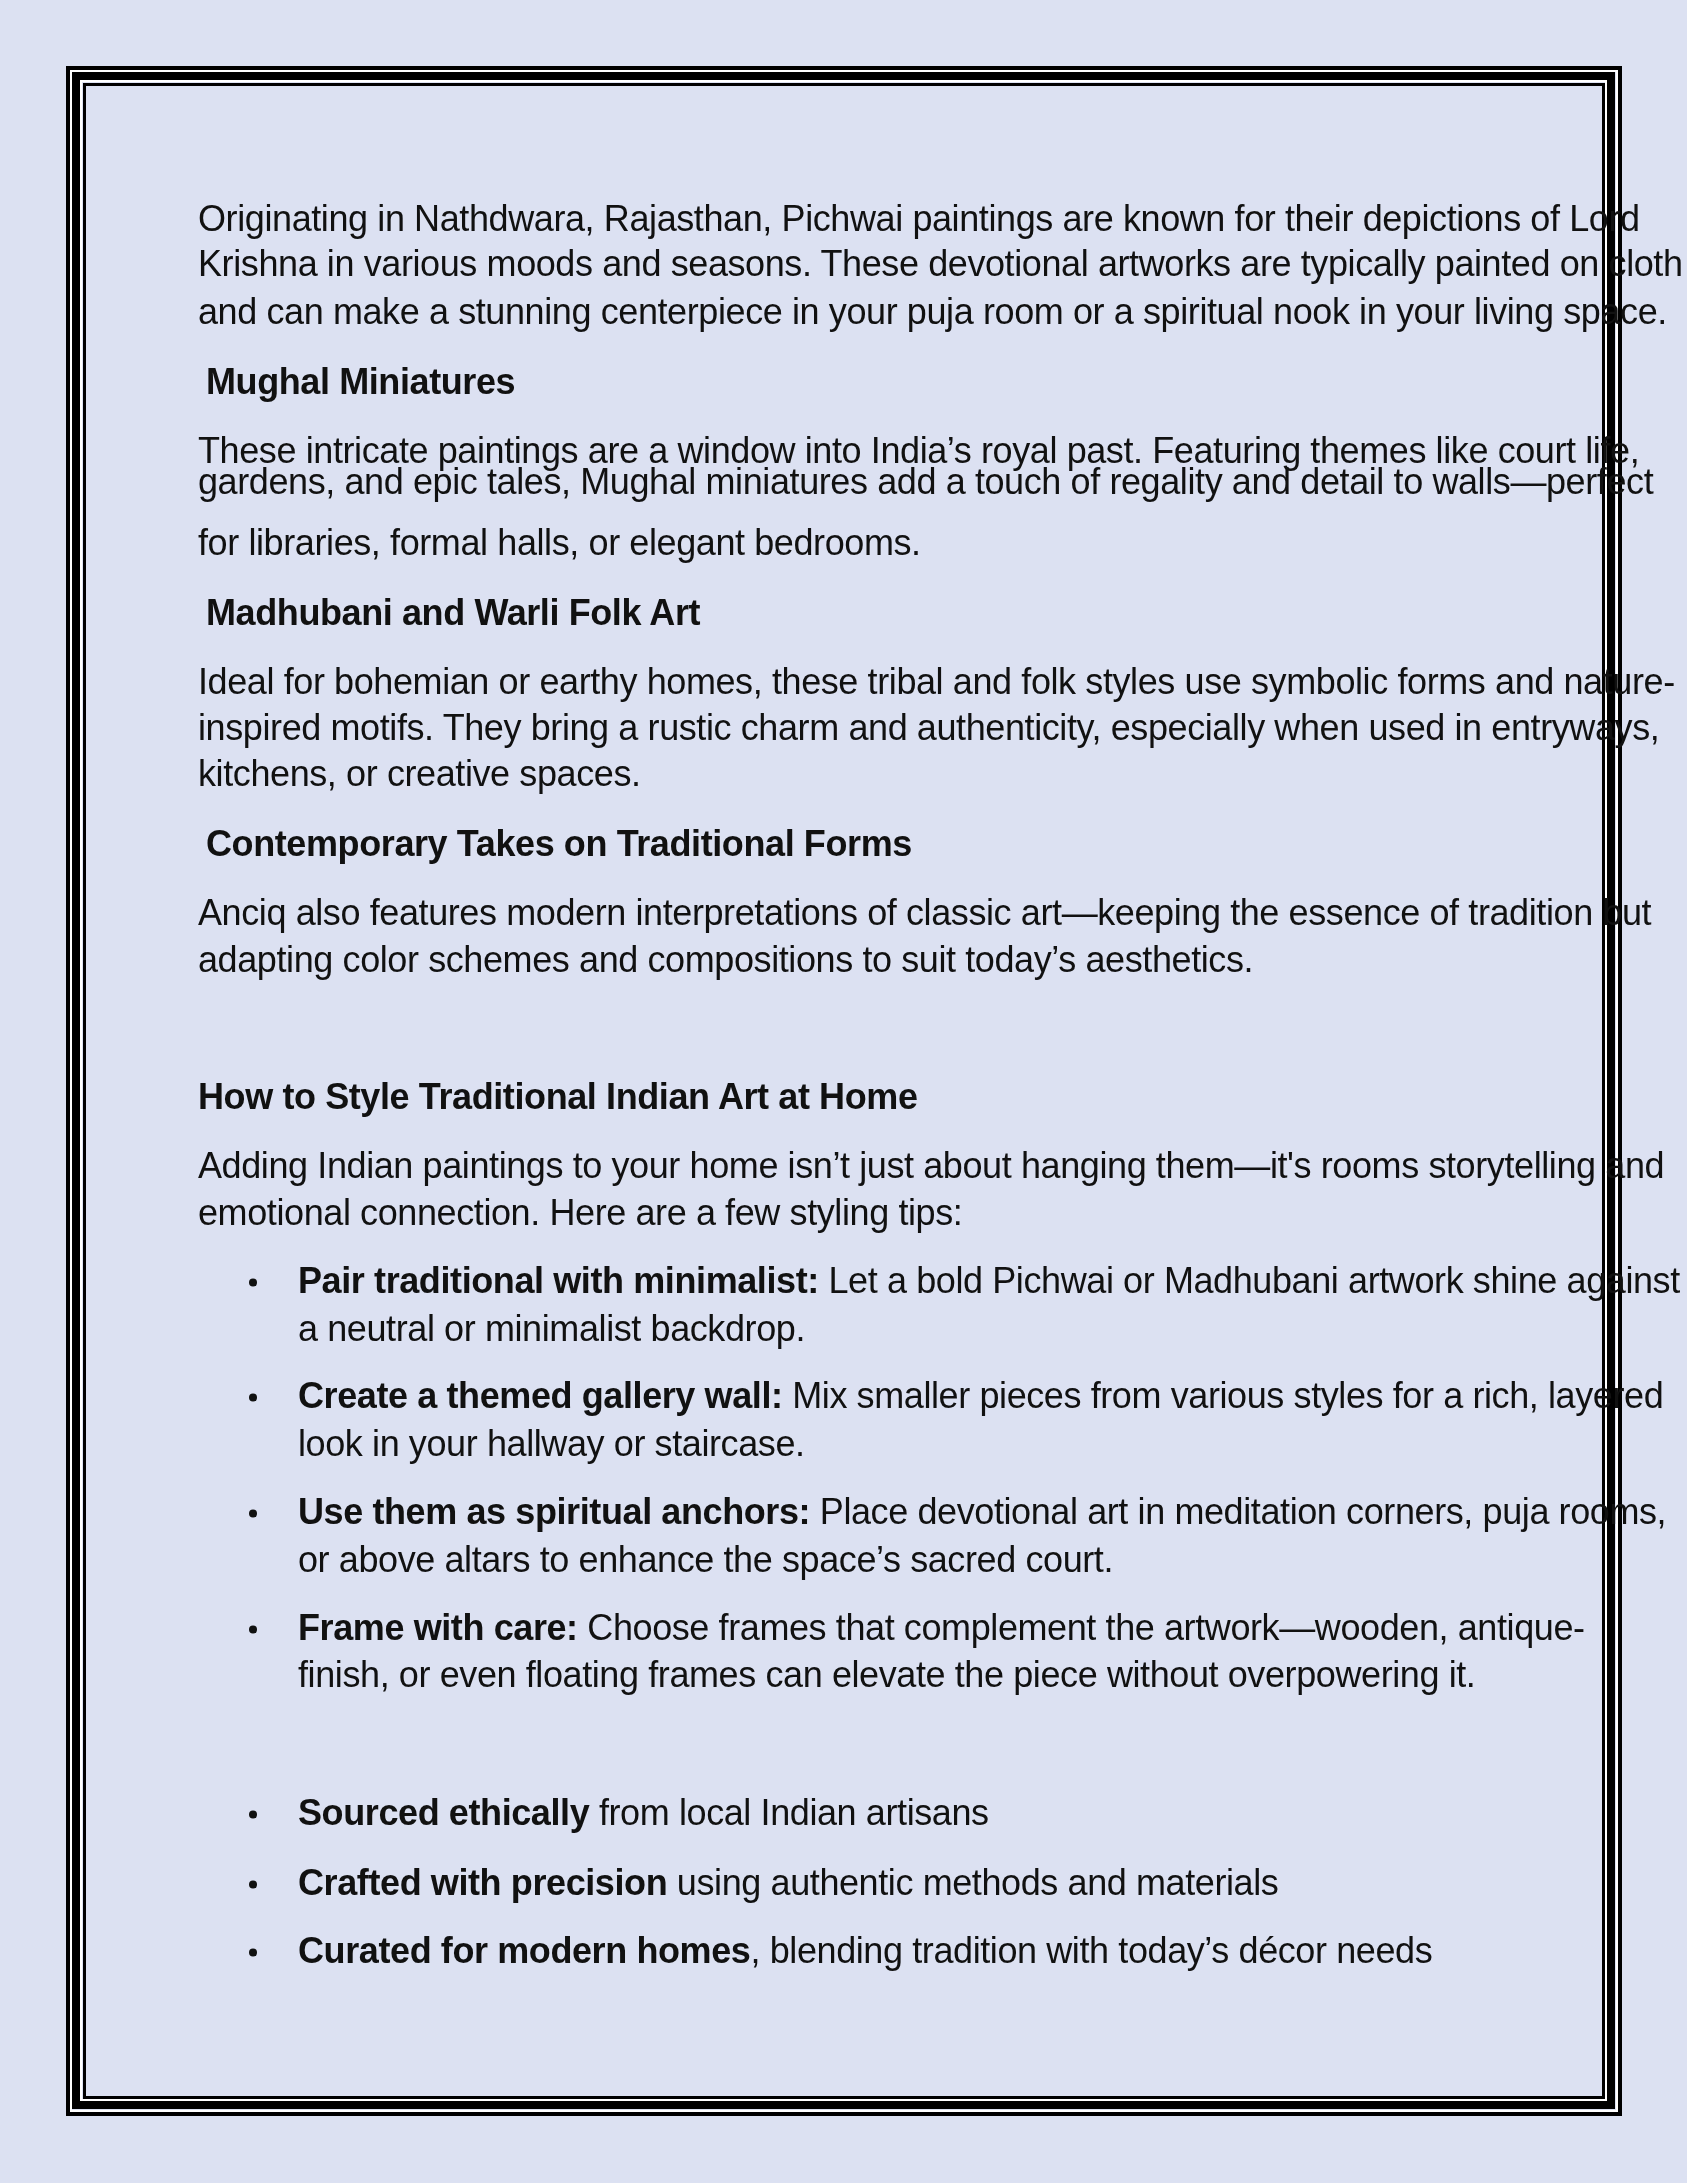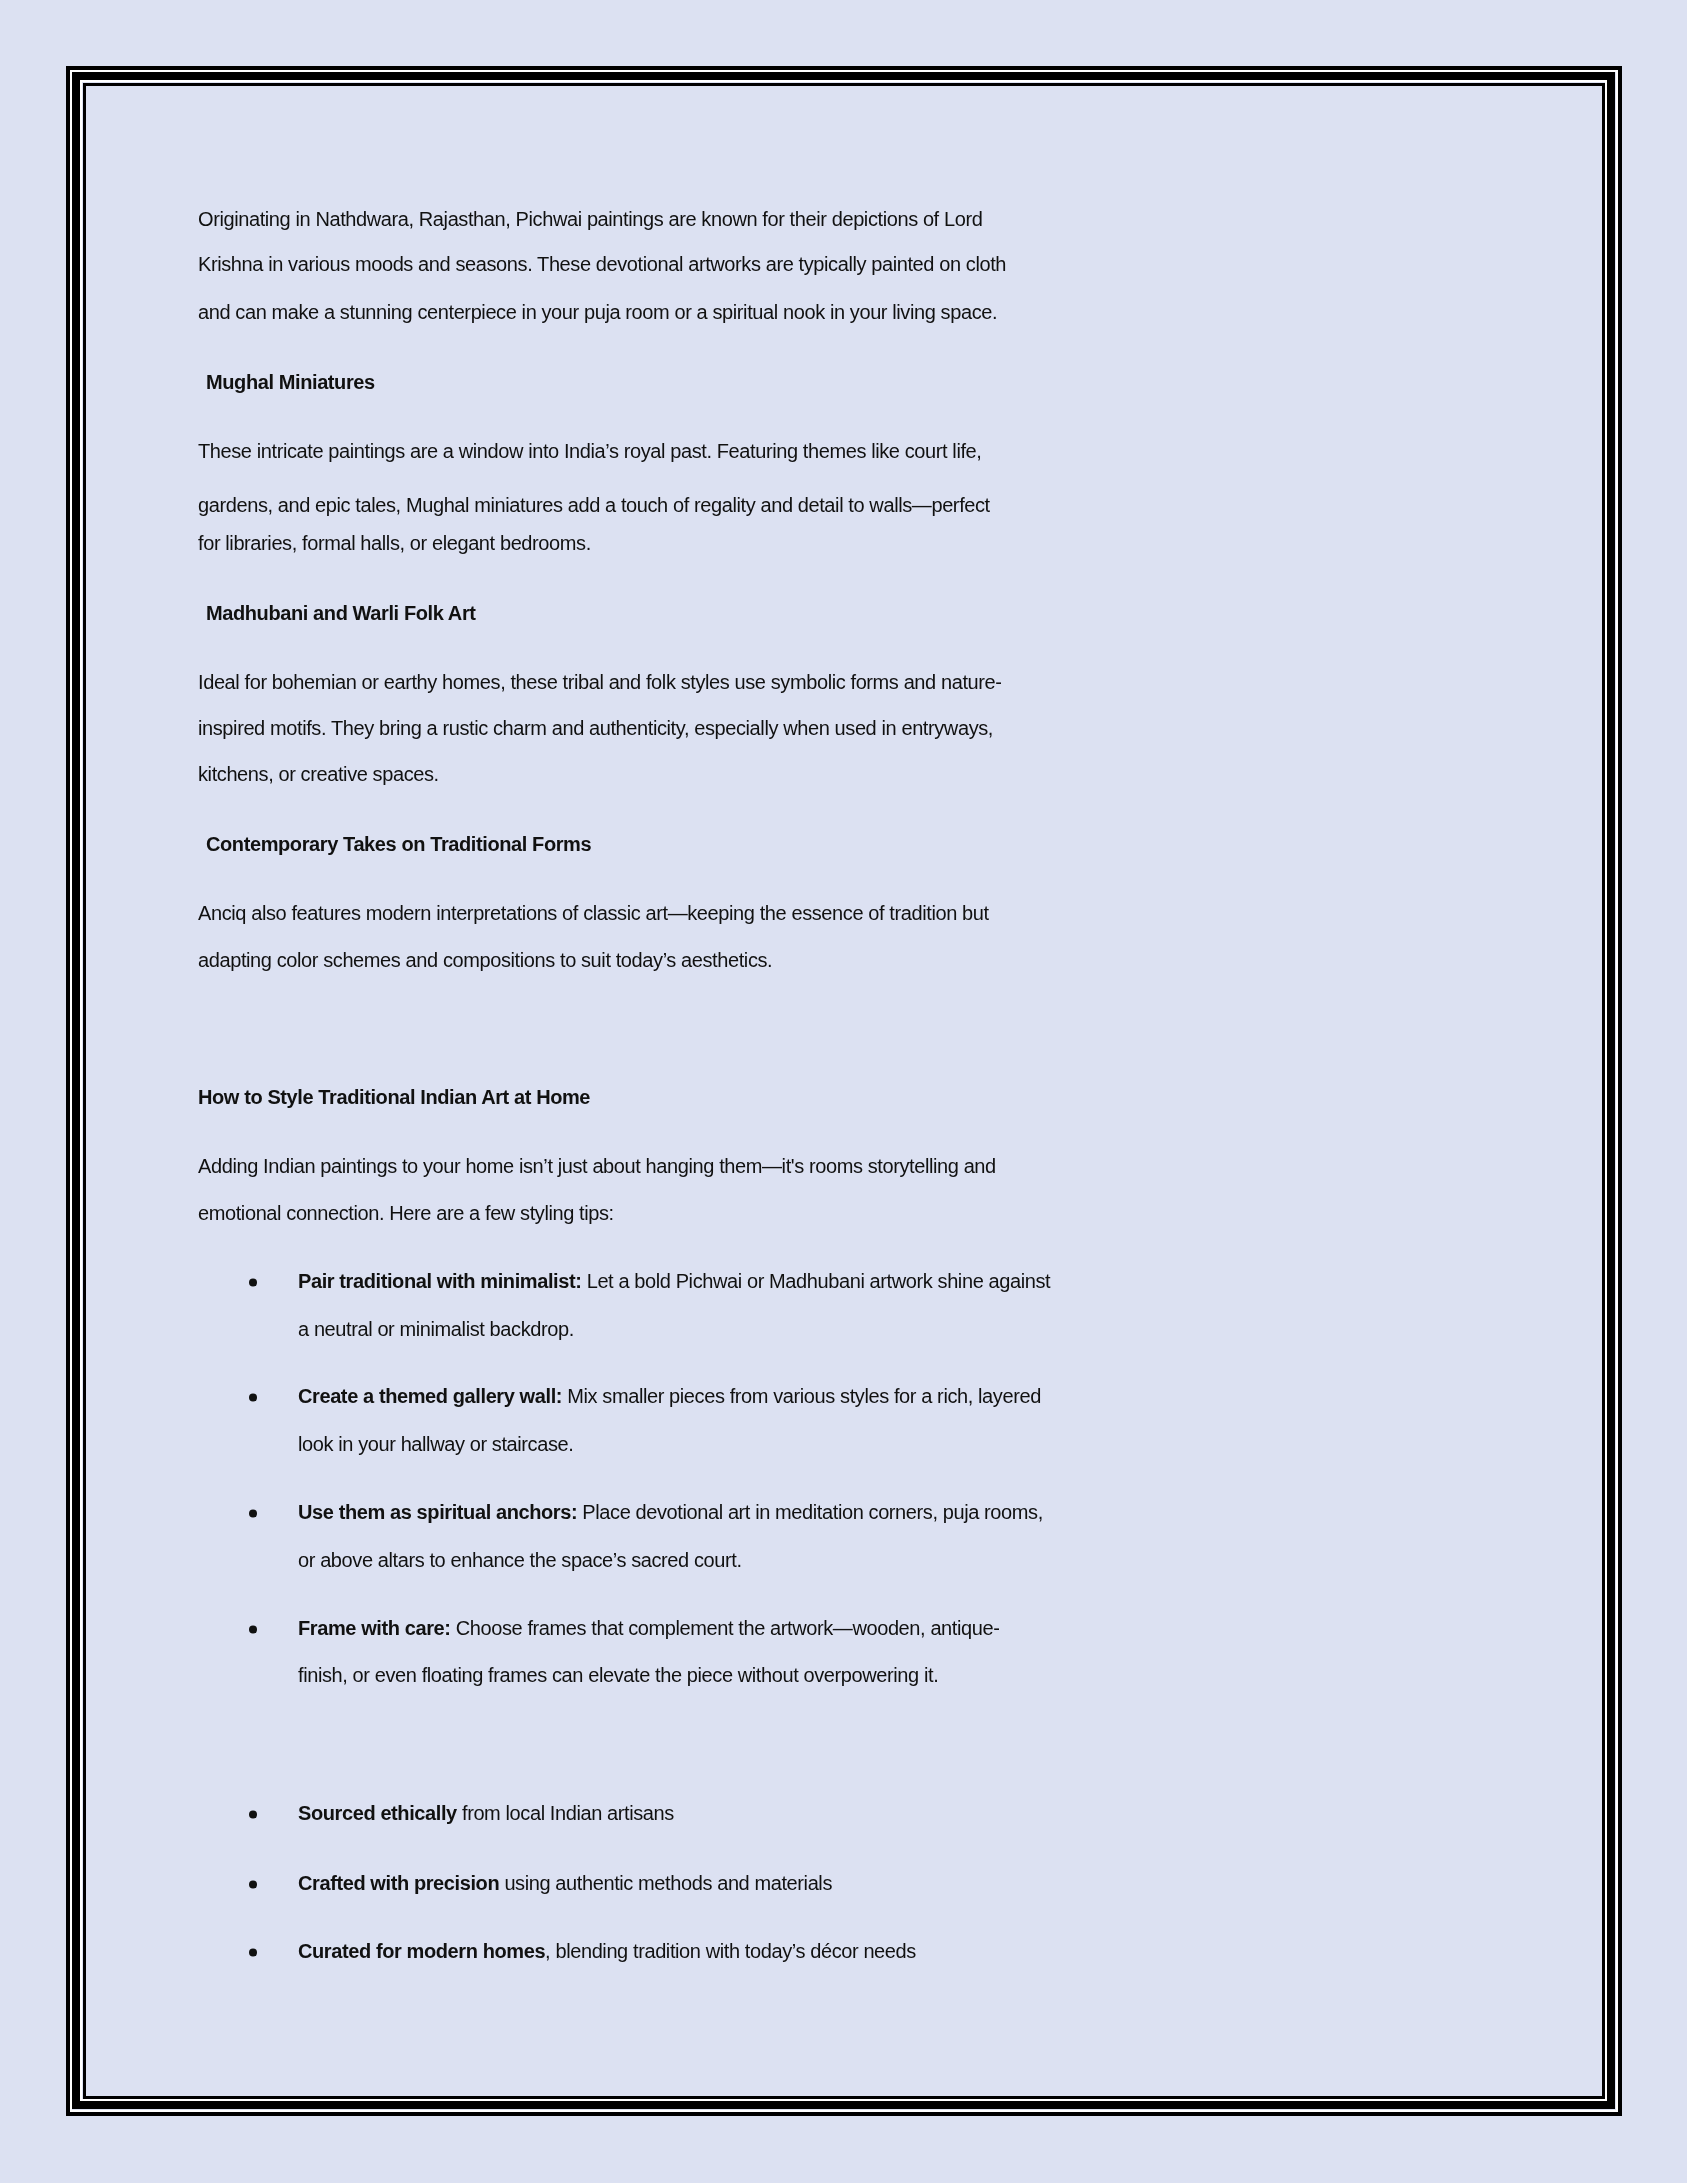--- a/index.html
+++ b/index.html
@@ -12,21 +12,21 @@
   .frame { position: absolute; box-sizing: border-box; border-style: solid; border-color: #000; }
   .f1 { left: 66px; top: 66px; width: 1556px; height: 2050px; border-width: 4px; }
   .f2 { left: 72px; top: 72px; width: 1543px; height: 2037px; border-width: 8px; }
   .f3 { left: 83px; top: 83px; width: 1522px; height: 2016px; border-width: 3.3px; }
   .gap { position: absolute; box-sizing: border-box; border: 2.6px solid #ffffff; }
   .g1 { left: 70px; top: 70px; width: 1548px; height: 2042px; }
   .g2 { left: 80px; top: 80px; width: 1527px; height: 2021px; }
 
   .line {
     position: absolute; white-space: nowrap;
-    font-size: 20px; line-height: 40px; height: 40px;
+    font-size: 36px; line-height: 40px; height: 40px;
     transform: translateY(-20px);
     letter-spacing: -0.4px;
   }
   .body-line { left: 198px; }
   .heading { left: 206px; font-weight: bold; }
   .heading.flush { left: 198px; }
   .bullet-line { left: 298px; }
   .b { font-weight: bold; }
   .dot {
     position: absolute; left: 249px; width: 8px; height: 8px; border-radius: 50%;
@@ -46,21 +46,21 @@
 
   <div>
     <div class="line body-line" style="top:219px">Originating in Nathdwara, Rajasthan, Pichwai paintings are known for their depictions of Lord</div>
     <div class="line body-line" style="top:264px">Krishna in various moods and seasons. These devotional artworks are typically painted on cloth</div>
     <div class="line body-line" style="top:312px">and can make a stunning centerpiece in your puja room or a spiritual nook in your living space.</div>
   </div>
 
   <div class="line heading" style="top:382px">Mughal Miniatures</div>
   <div>
     <div class="line body-line" style="top:451px">These intricate paintings are a window into India’s royal past. Featuring themes like court life,</div>
-    <div class="line body-line" style="top:505px">gardens, and epic tales, Mughal miniatures add a touch of regality and detail to walls—perfect</div>
+    <div class="line body-line" style="top:482px">gardens, and epic tales, Mughal miniatures add a touch of regality and detail to walls—perfect</div>
     <div class="line body-line" style="top:543px">for libraries, formal halls, or elegant bedrooms.</div>
   </div>
 
   <div class="line heading" style="top:613px">Madhubani and Warli Folk Art</div>
   <div>
     <div class="line body-line" style="top:682px">Ideal for bohemian or earthy homes, these tribal and folk styles use symbolic forms and nature-</div>
     <div class="line body-line" style="top:728px">inspired motifs. They bring a rustic charm and authenticity, especially when used in entryways,</div>
     <div class="line body-line" style="top:774px">kitchens, or creative spaces.</div>
   </div>
 

